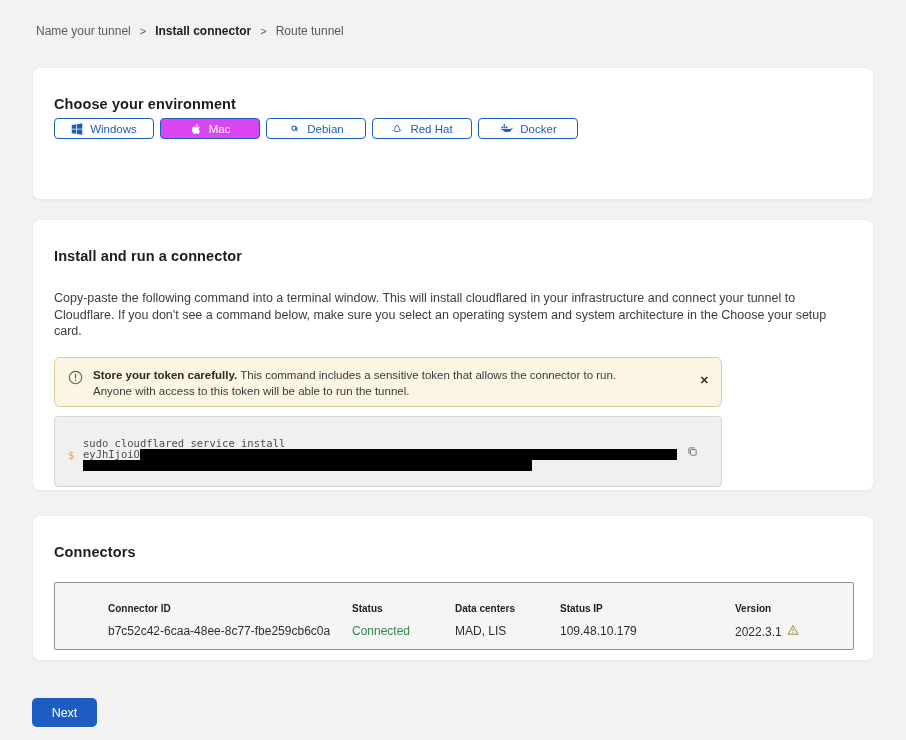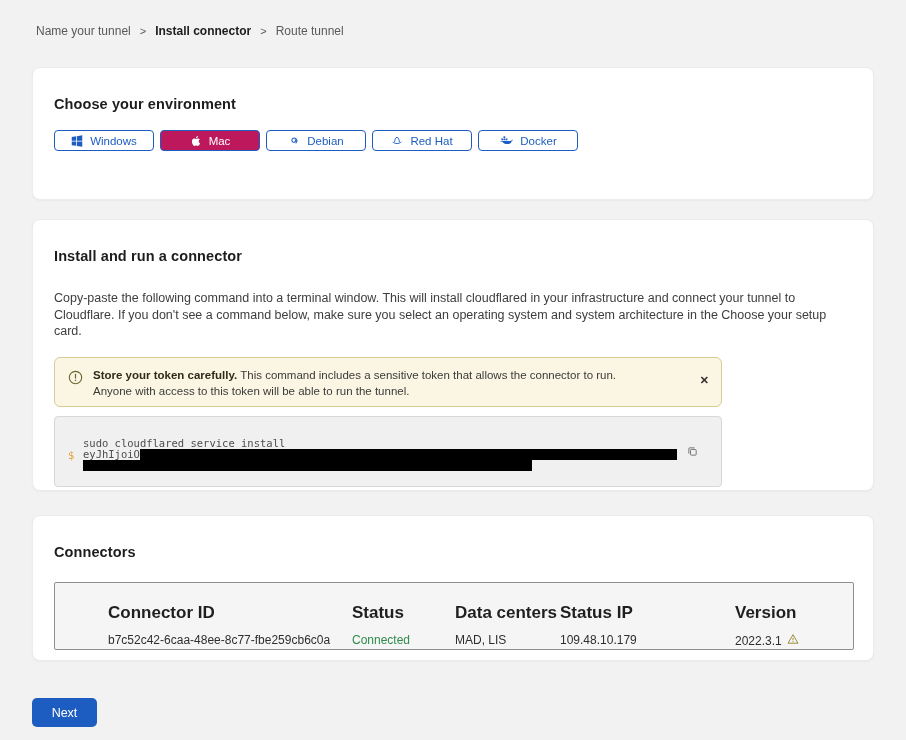--- a/index.html
+++ b/index.html
@@ -34,23 +34,22 @@
   
   .os-label { margin-top: 26px; font-size: 12.5px; color: #3d3d3d; }
   .os-row { margin-top: 6px; display: flex; gap: 6px; }
   .os-btn {
     width: 100px; height: 21px;
     display: flex; align-items: center; justify-content: center; gap: 7px;
     background: #ffffff; color: #1d5dc2;
     border: 1px solid #1d5dc2; border-radius: 4px;
     font-size: 11.5px; font-family: "Liberation Sans", sans-serif;
     cursor: pointer;
-    margin-top: 12px;
-  }
-  .os-btn.selected { background: #be185d; color: #ffffff; }
+  }
+  .os-btn.selected { background: #d946ef; color: #ffffff; }
   .os-btn svg { display: block; }
 
   
   .description { margin-top: 26px; font-size: 12.5px; line-height: 16.5px; color: #3d3d3d; max-width: 800px; }
 
   .warning-banner {
     margin-top: 17px; width: 668px; height: 50px;
     background: #fbf6e3; border: 1px solid #d8cb96; border-radius: 6px;
     display: flex; align-items: flex-start; padding: 9px 12px 0 13px;
   }
@@ -78,21 +77,21 @@
   .redact-bar.bar-2 { width: 449px; }
   .copy-btn { position: absolute; right: 22px; top: 28px; background: none; border: none; cursor: pointer; padding: 0; }
 
   
   .table-box {
     margin-top: 22px; width: 800px; height: 68px;
     background: #f5f5f5; border: 1px solid #8f8f8f; border-radius: 2px;
     padding: 20px 0 0 53px;
   }
   .t-row { display: flex; }
-  .t-row.headers { font-size: 17px; font-weight: bold; color: #1f1f1f; }
+  .t-row.headers { font-size: 10px; font-weight: bold; color: #1f1f1f; }
   .t-row.values { margin-top: 10px; font-size: 12px; color: #2e2e2e; }
   .t-col-0 { width: 244px; }
   .t-col-1 { width: 103px; }
   .t-col-2 { width: 105px; }
   .t-col-3 { width: 175px; }
   .t-col-4 { width: auto; }
   .status-connected { color: #2f8a4c; }
   .version-cell { display: flex; align-items: center; gap: 5px; }
 
   

